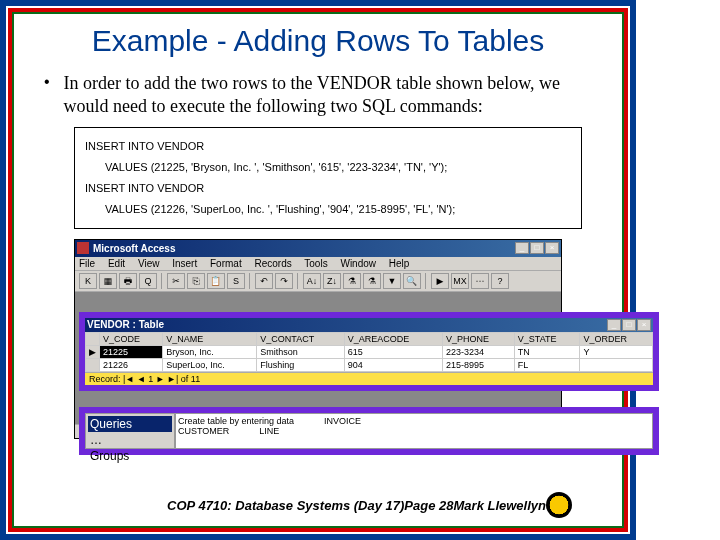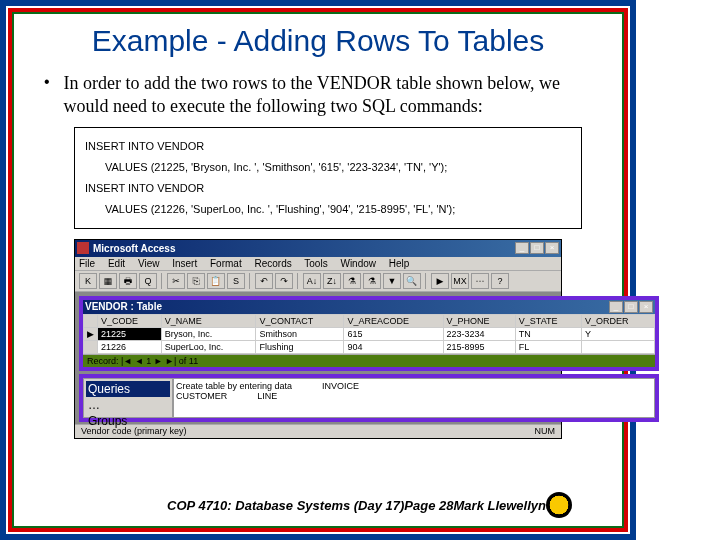--- a/index.html
+++ b/index.html
@@ -21,29 +21,29 @@
   .tb-icon { width: 12px; height: 12px; background: #b33; margin-right: 4px; display: inline-block; }
   .tb-title { flex: 1; font-weight: bold; font-size: 10px; }
   .tb-btns { display: flex; gap: 1px; }
   .tb-btn { width: 14px; height: 12px; background: #d6d3ce; border: 1px solid #888; font-size: 8px; text-align: center; line-height: 10px; }
   .menubar { background: #d6d3ce; border-bottom: 1px solid #aaa; padding: 1px 4px; font-size: 10px; }
   .menubar span { margin-right: 10px; }
   .toolbar { background: #d6d3ce; border-bottom: 1px solid #aaa; padding: 2px 4px; display: flex; gap: 2px; }
   .tool { width: 18px; height: 16px; border: 1px solid #999; background: #d6d3ce; font-size: 9px; text-align: center; line-height: 14px; }
   .sep { width: 2px; height: 16px; border-left: 1px solid #999; margin: 0 2px; }
   .mdi { background: #888; height: 132px; padding: 4px; position: relative; }
-  .subwin { background: #d6d3ce; border: 4px solid #6d28d9; width: 580px; margin: 0 auto 3px auto; }
+  .subwin { background: #d6d3ce; border: 6px solid #6d28d9; width: 580px; margin: 16px auto 3px auto; }
   .sub-tb { background: linear-gradient(to right, #08246b, #3a6ea5); color:#fff; height:14px; display:flex; align-items:center; padding: 0 2px; font-size: 9px; }
   .sub-tb .tb-title { font-weight: bold; }
   .grid { background: #fff; font-size: 9px; }
   .grid table { border-collapse: collapse; width: 100%; padding-left: 14px; }
   .grid th, .grid td { border: 1px solid #ccc; padding: 0 3px; height: 13px; text-align: left; font-weight: normal; }
   .grid th { background: #d6d3ce; }
   .grid .rowh { background: #d6d3ce; width: 14px; text-align:center; }
-  .recordbar { background:#4d7c0f; font-size:9px; padding:1px 4px; border-top:1px solid #aaa; }
+  .recordbar { background:#fde047; font-size:9px; padding:1px 4px; border-top:1px solid #aaa; }
   .sidebar-area { display:flex; }
   .db-side { width:90px; background:#d6d3ce; border:1px solid #999; font-size:12px; padding:2px; }
   .db-side div { padding:1px 2px; }
   .db-main { flex:1; background:#fff; border:1px solid #999; font-size:9px; padding:2px; }
   .statusbar { background:#d6d3ce; border-top:1px solid #aaa; font-size:9px; padding:1px 6px; display:flex; justify-content:space-between; height:14px; }
 
   .footer { position: absolute; bottom: 8px; left: 62px; right: 50px; display: flex; justify-content: flex-end; align-items: center; font-family: Arial, sans-serif; font-size: 13px; font-weight: bold; font-style: italic; color: #000; }
   .footer .logo { width: 26px; height: 26px; border-radius: 50%; background: radial-gradient(circle at 50% 50%, #f9c900 50%, #000 52%); }
 </style>
 </head>

